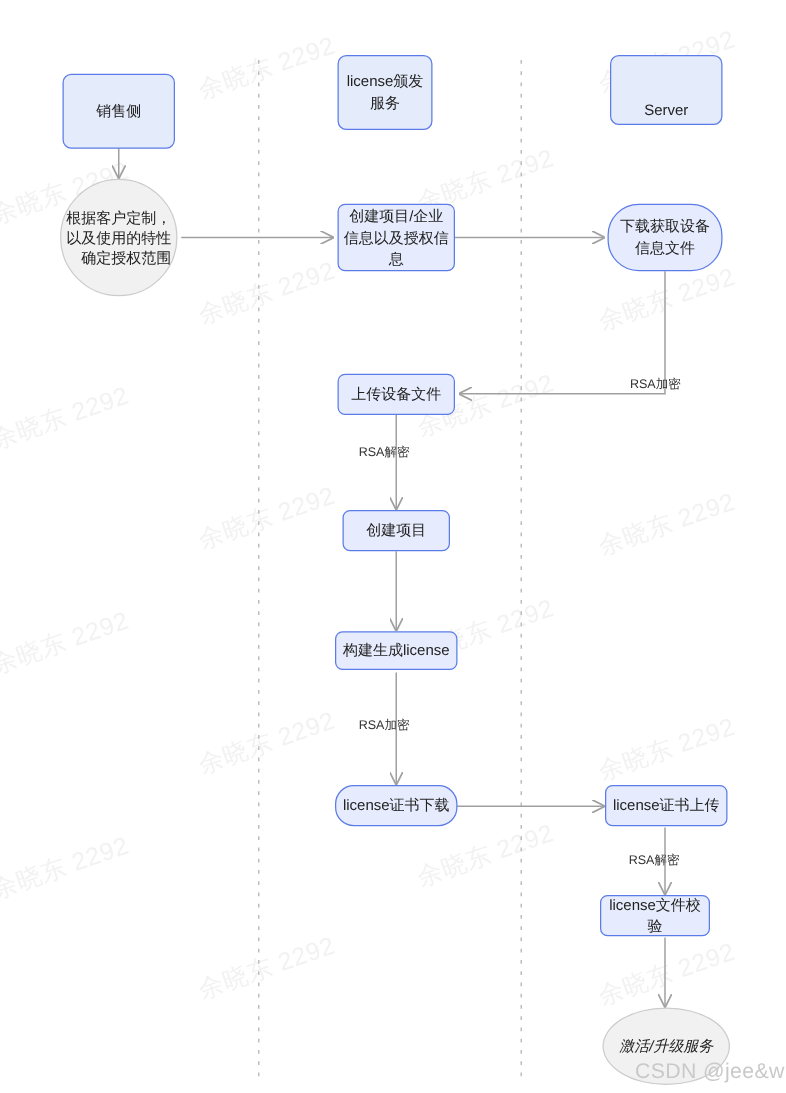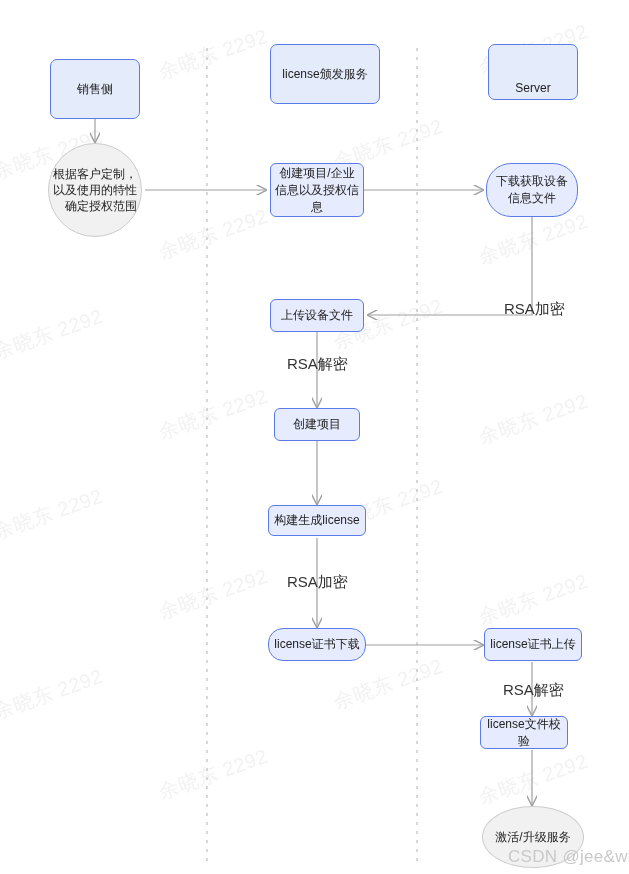--- a/index.html
+++ b/index.html
@@ -63,25 +63,26 @@
   .node.circle {
     background: #f1f1f1;
     border: 1.3px solid #cccccc;
     border-radius: 50%;
     line-height: 16px;
   }
   .node.ellipse {
     background: #f1f1f1;
     border: 1.3px solid #cccccc;
     border-radius: 50%;
+    font-style: italic;
   }
   
   .edge-label {
     position: absolute;
-    font-size: 15px;
+    font-size: 10px;
     color: #333333;
     background: transparent;
     white-space: nowrap;
   }
   
   .credit {
     position: absolute;
     font-size: 17px;
     color: #c9c9c9;
     white-space: nowrap;
@@ -144,21 +145,21 @@
       <line x1="532" y1="662" x2="532" y2="715" marker-end="url(#arrow)"></line>
 
       <line x1="532" y1="750" x2="532" y2="805" marker-end="url(#arrow)"></line>
     </g>
   </svg>
 
   <div class="node lane" style="left:50px; top:59px; width:90px; height:60px;">
     <span>销售侧</span>
   </div>
 
-  <div class="node lane" style="left:270px; top:44px; width:110px; height:60px;">
+  <div class="node lane" style="left:270px; top:44px; width:76px; height:60px;">
     <span>license颁发服务</span>
   </div>
 
   <div class="node lane" style="left:488px; top:44px; width:90px; height:56px;align-items:flex-end;">
     <span>Server</span>
   </div>
 
   <div class="node circle" style="left:48px; top:143px; width:94px; height:94px;text-align:right;">
     <span>根据客户定制，以及使用的特性确定授权范围</span>
   </div>

